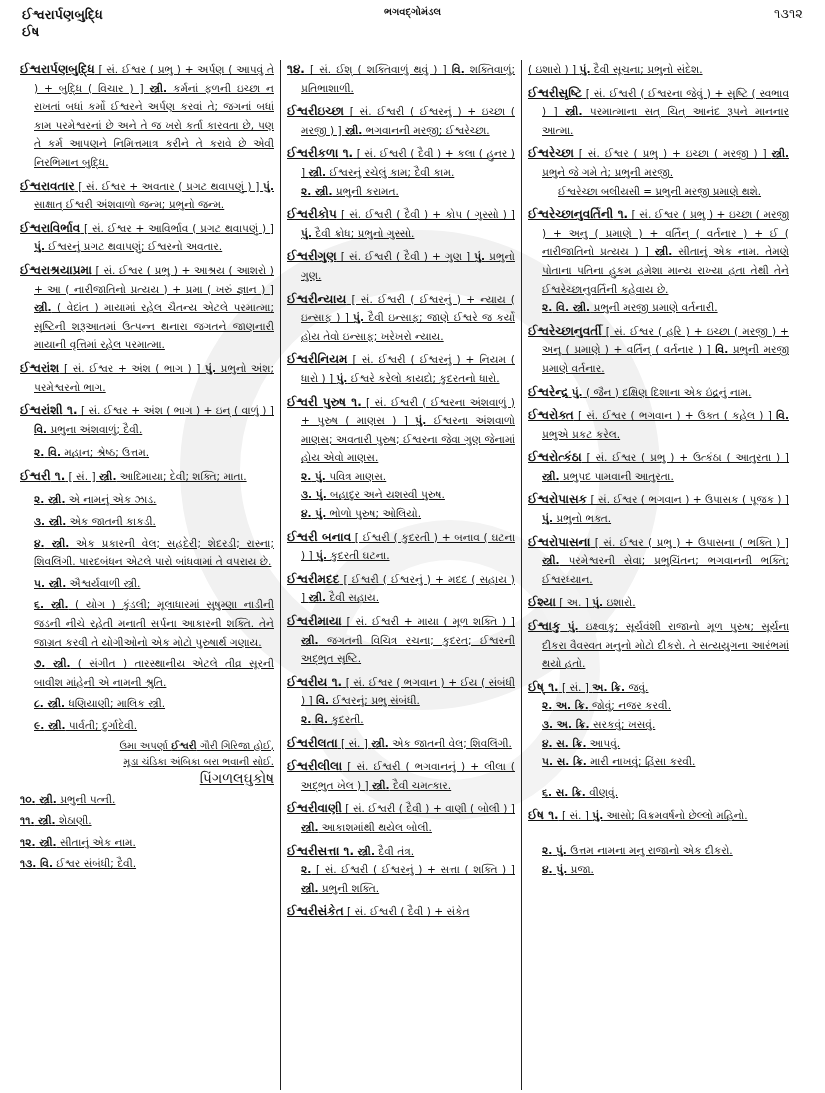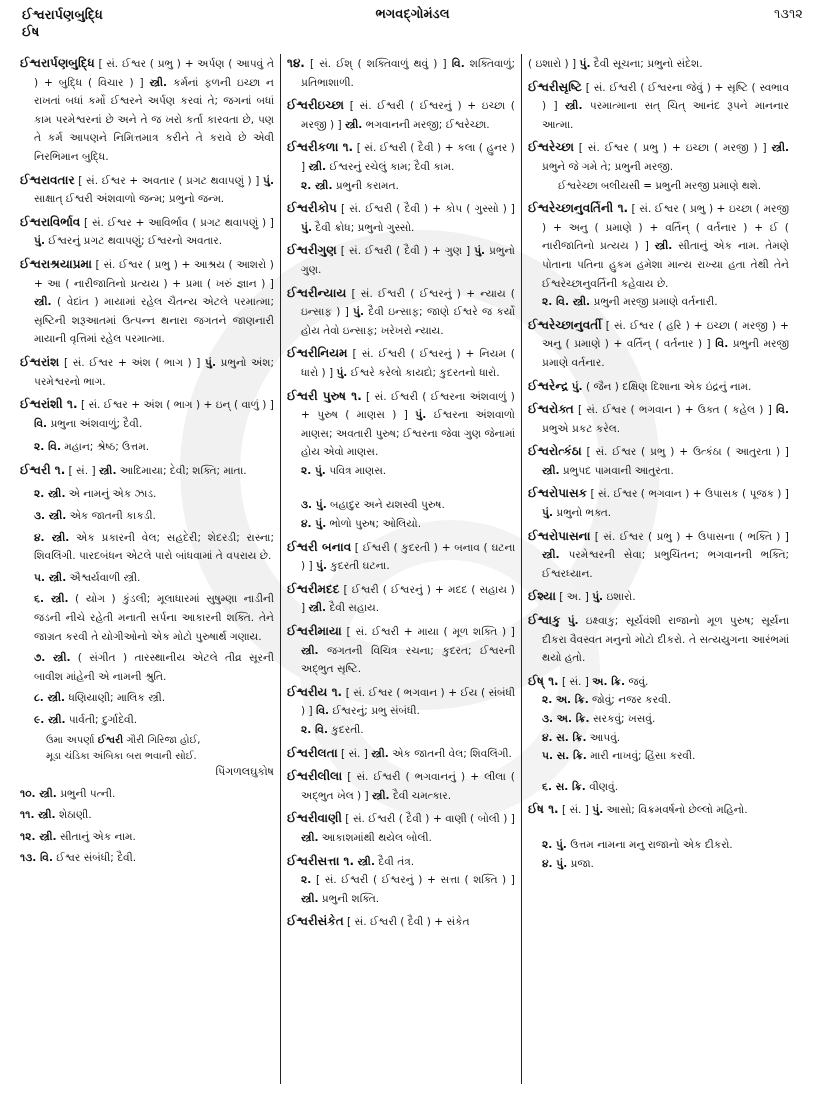--- a/index.html
+++ b/index.html
@@ -54,38 +54,39 @@
       font-size: 13px;
       font-weight: bold;
       line-height: 17px;
     }
     .header .center {
       position: absolute;
       left: 0;
       right: 0;
       top: 0;
       text-align: center;
-      font-size: 13px;
+      font-size: 10px;
       font-weight: bold;
     }
     .header .right {
       position: absolute;
       right: 0;
       top: 0;
       font-size: 13px;
       font-weight: normal;
     }
     .columns {
       position: absolute;
-      top: 54px;
+      top: 60px;
       left: 18px;
       width: 795px;
       height: 1030px;
       display: flex;
       z-index: 1;
+      text-decoration: underline;
     }
     .col {
       box-sizing: border-box;
       padding: 0 6px;
       font-size: 10.6px;
       line-height: 18.6px;
       text-align: justify;
     }
     .col1 { width: 262px; padding-left: 2px; }
     .col2 { width: 242px; border-left: 1.5px solid #222; border-right: 1.5px solid #222; height: 1030px; }
@@ -109,26 +110,26 @@
     .sense-flush {
       margin: 0 0 3px 0;
       padding-left: 14px;
       text-indent: -14px;
     }
     .sense-flush .num { font-weight: bold; }
     .quote {
       padding-left: 26px;
       font-size: 10px;
       line-height: 16px;
-      text-align: left;
+      text-align: right;
     }
     .quote .bold { font-weight: bold; }
     .quote-src {
       text-align: right;
-      font-size: 11px;
+      font-size: 14px;
       line-height: 16px;
       margin-bottom: 4px;
     }
     .pos { font-weight: bold; }
     .proverb {
       padding-left: 30px;
       text-indent: 0;
       margin: 0 0 3px 0;
       font-size: 10.4px;
     }
@@ -212,21 +213,21 @@
     </div>
     <div class="entry">
       <span class="hw">ઈશ્વરીન્યાય</span><span> [ સં. ઈશ્વરી ( ઈશ્વરનું ) + ન્યાય ( ઇન્સાફ ) ] </span><span class="pos">પું.</span><span> દૈવી ઇન્સાફ; જાણે ઈશ્વરે જ કર્યો હોય તેવો ઇન્સાફ; ખરેખરો ન્યાય.</span>
     </div>
     <div class="entry">
       <span class="hw">ઈશ્વરીનિયમ</span><span> [ સં. ઈશ્વરી ( ઈશ્વરનું ) + નિયમ ( ધારો ) ] </span><span class="pos">પું.</span><span> ઈશ્વરે કરેલો કાયદો; કુદરતનો ધારો.</span>
     </div>
     <div class="entry" style="margin-bottom:0">
       <span class="hw">ઈશ્વરી પુરુષ</span><span class="hw"> ૧.</span><span> [ સં. ઈશ્વરી ( ઈશ્વરના અંશવાળું ) + પુરુષ ( માણસ ) ] </span><span class="pos">પું.</span><span> ઈશ્વરના અંશવાળો માણસ; અવતારી પુરુષ; ઈશ્વરના જેવા ગુણ જેનામાં હોય એવો માણસ.</span>
     </div>
-    <div class="sense" style="margin-bottom:16px"><span class="num">૨.</span><span class="pos"> પું.</span><span> પવિત્ર માણસ.</span></div>
+    <div class="sense" style="margin-bottom:0"><span class="num">૨.</span><span class="pos"> પું.</span><span> પવિત્ર માણસ.</span></div>
     <div class="sense" style="margin-bottom:0"><span class="num">૩.</span><span class="pos"> પું.</span><span> બહાદુર અને યશસ્વી પુરુષ.</span></div>
     <div class="sense" style="margin-bottom:5px"><span class="num">૪.</span><span class="pos"> પું.</span><span> ભોળો પુરુષ; ઓલિયો.</span></div>
     <div class="entry">
       <span class="hw">ઈશ્વરી બનાવ</span><span> [ ઈશ્વરી ( કુદરતી ) + બનાવ ( ઘટના ) ] </span><span class="pos">પું.</span><span> કુદરતી ઘટના.</span>
     </div>
     <div class="entry">
       <span class="hw">ઈશ્વરીમદદ</span><span> [ ઈશ્વરી ( ઈશ્વરનું ) + મદદ ( સહાય ) ] </span><span class="pos">સ્ત્રી.</span><span> દૈવી સહાય.</span>
     </div>
     <div class="entry">
       <span class="hw">ઈશ્વરીમાયા</span><span> [ સં. ઈશ્વરી + માયા ( મૂળ શક્તિ ) ] </span><span class="pos">સ્ત્રી.</span><span> જગતની વિચિત્ર રચના; કુદરત; ઈશ્વરની અદ્ભુત સૃષ્ટિ.</span>

